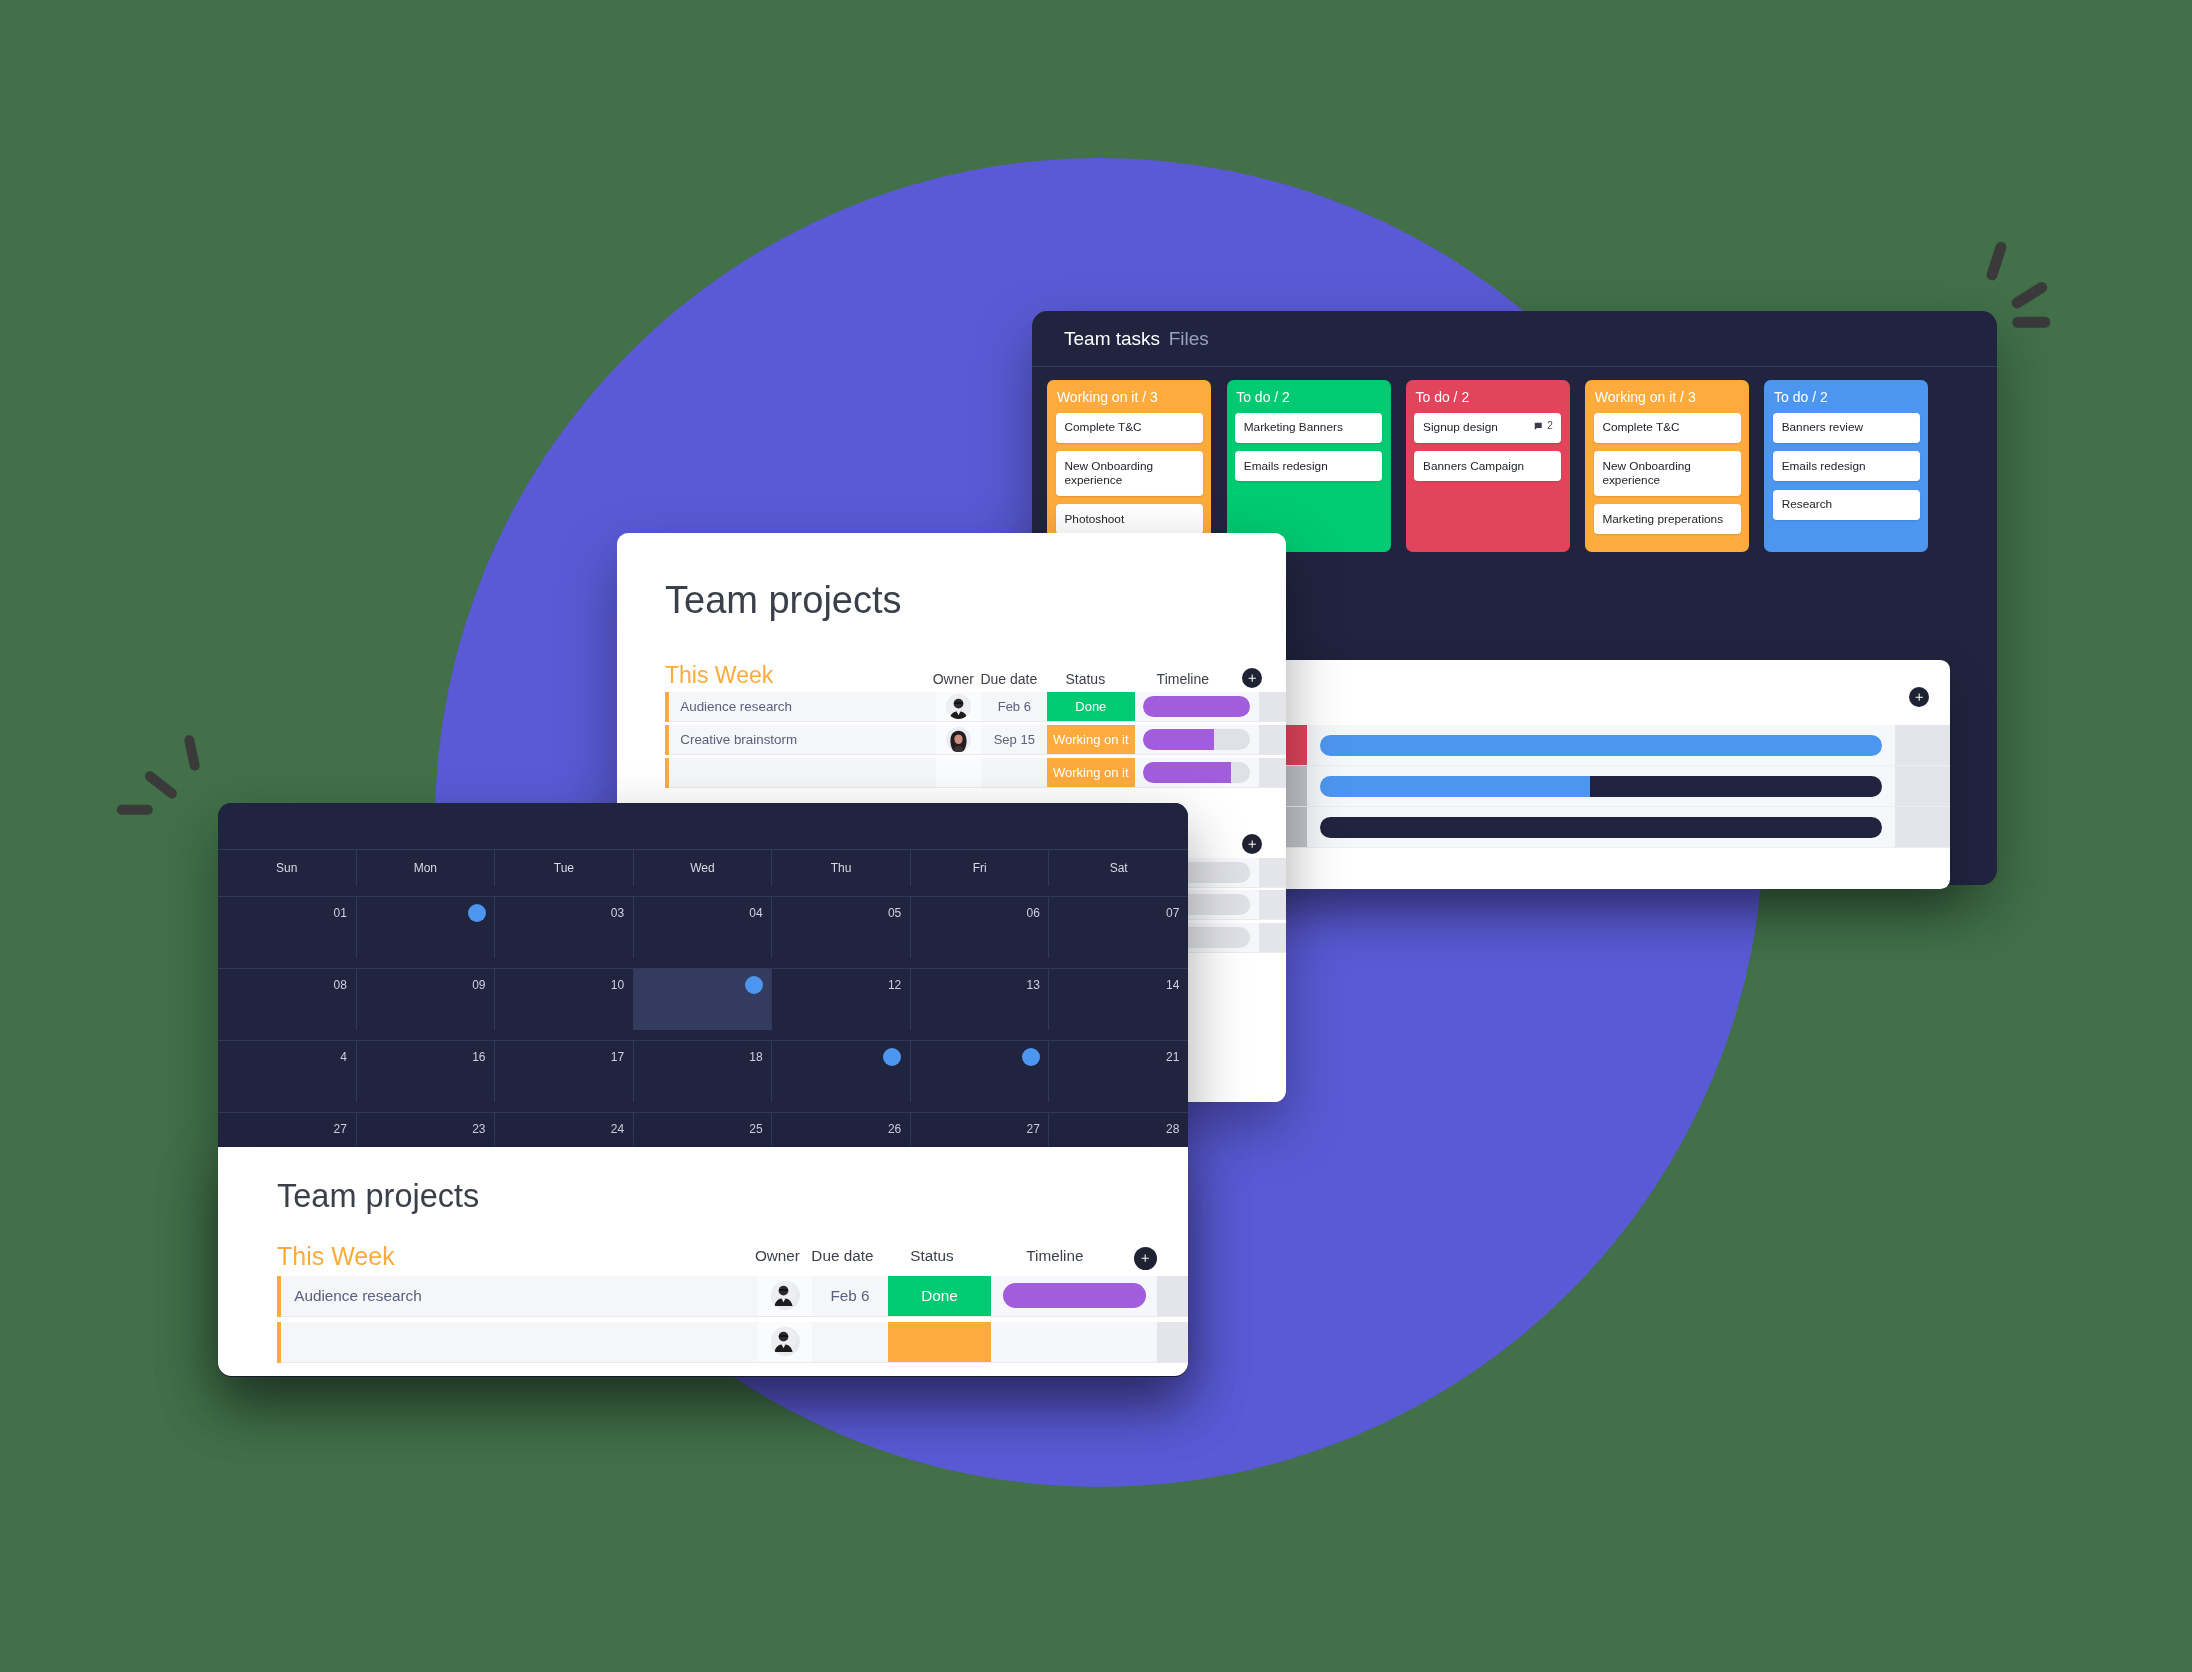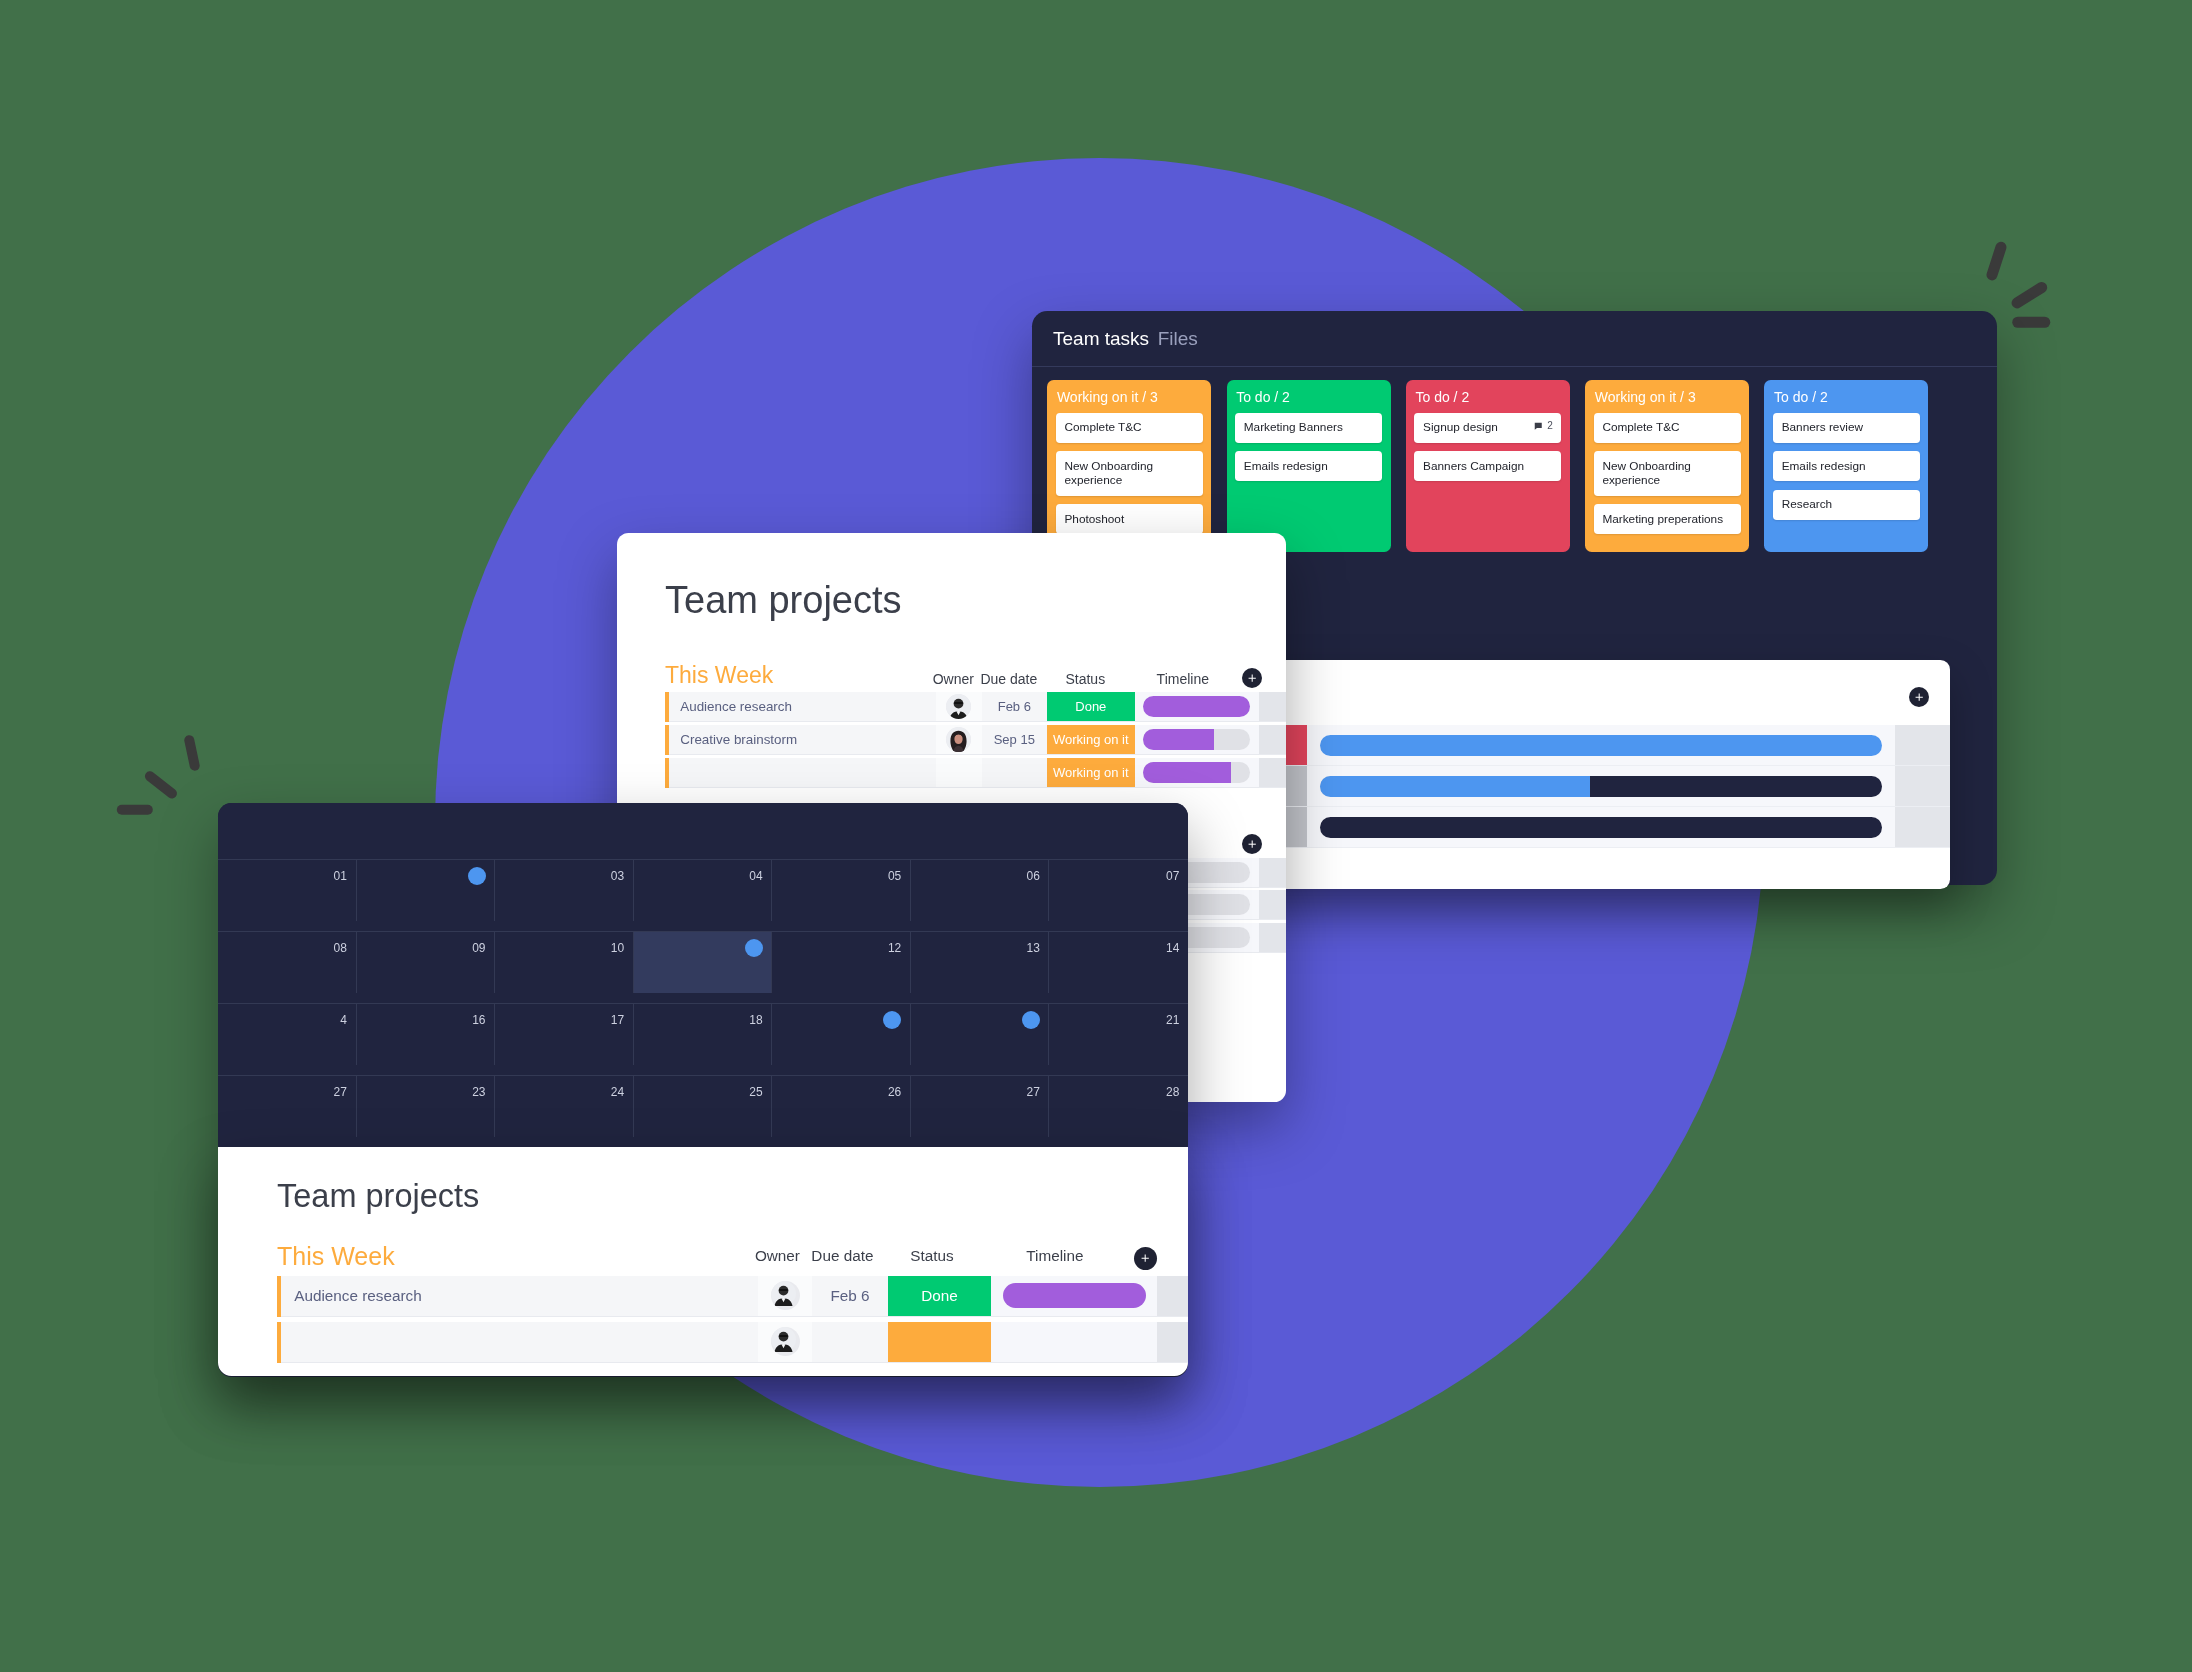--- a/index.html
+++ b/index.html
@@ -28,21 +28,21 @@
   .panel{position:absolute;border-radius:15.3px;overflow:hidden;}
   .panel.dark{background:#20243F;}
   .panel.light{background:#ffffff;}
   .shadow-lg{box-shadow:0 25px 57px rgba(0,0,0,.34);}
   .shadow-md{box-shadow:0 17px 42px rgba(0,0,0,.28);}
 
   
   #kanban{left:1032px;top:311px;width:965px;height:574px;}
   #kanban-titlebar{
     height:55px;display:flex;align-items:center;
-    padding:0 0 0 21px;
+    padding:0 0 0 32px;
     border-bottom:1px solid #343a5c;
   }
   #kanban-titlebar .t1{color:#ffffff;font-size:19px;}
   #kanban-titlebar .t2{color:#9aa0bd;font-size:19px;margin-left:8.6px;}
   #kanban-cols{display:flex;gap:15.3px;padding:13.4px 15.3px 0 15.3px;}
   .kcol{width:164px;border-radius:6.7px;padding:0 0 9.6px 0;}
   .kcol-head{color:#fff;font-size:14px;padding:8.6px 9.6px 7.6px 9.6px;}
   .kcard{
     background:#fff;margin:0 8.6px 8.6px 8.6px;border-radius:3.8px;
     font-size:11.8px;color:#22242c;padding:7.6px 8.6px;
@@ -376,20 +376,29 @@
               </div>
             </div>
             <div class="cell c-end"></div>
           </div>
         </div>
       </div>
   </div>
 
   <div class="panel dark shadow-lg" id="calendar">
     <div id="cal-topbar"></div>
+    <div class="cal-grid" id="cal-daynames">
+        <div class="cal-dayname">Sun</div>
+        <div class="cal-dayname">Mon</div>
+        <div class="cal-dayname">Tue</div>
+        <div class="cal-dayname">Wed</div>
+        <div class="cal-dayname">Thu</div>
+        <div class="cal-dayname">Fri</div>
+        <div class="cal-dayname">Sat</div>
+      </div>
     <div class="cal-grid" id="cal-cells">
         <div class="cal-cell">
           <div class="cal-num">01</div>
         </div>
         <div class="cal-cell">
           <div class="cal-dot"></div>
         </div>
         <div class="cal-cell">
           <div class="cal-num">03</div>
         </div>

